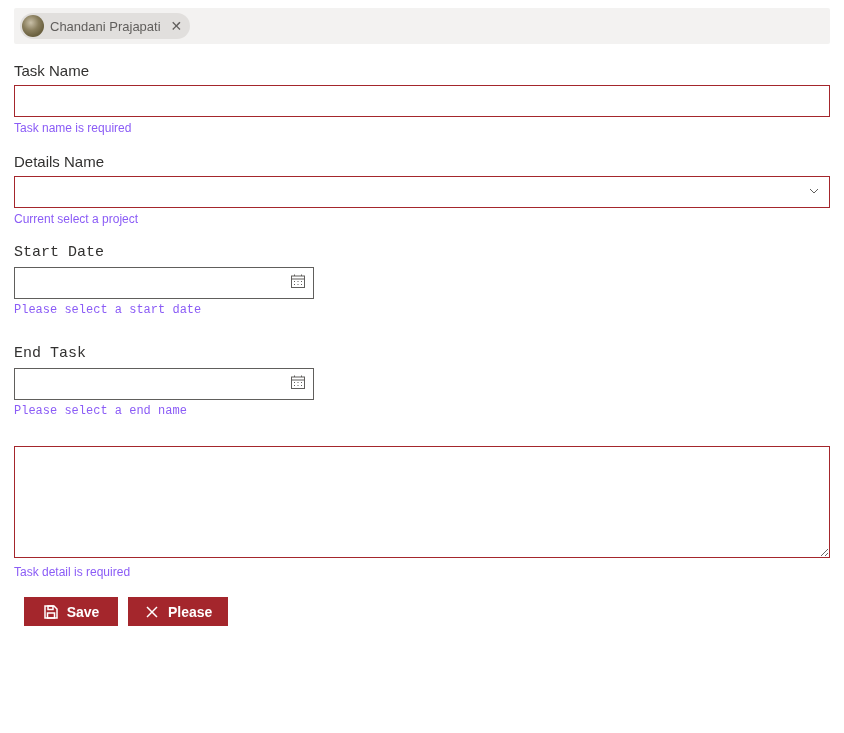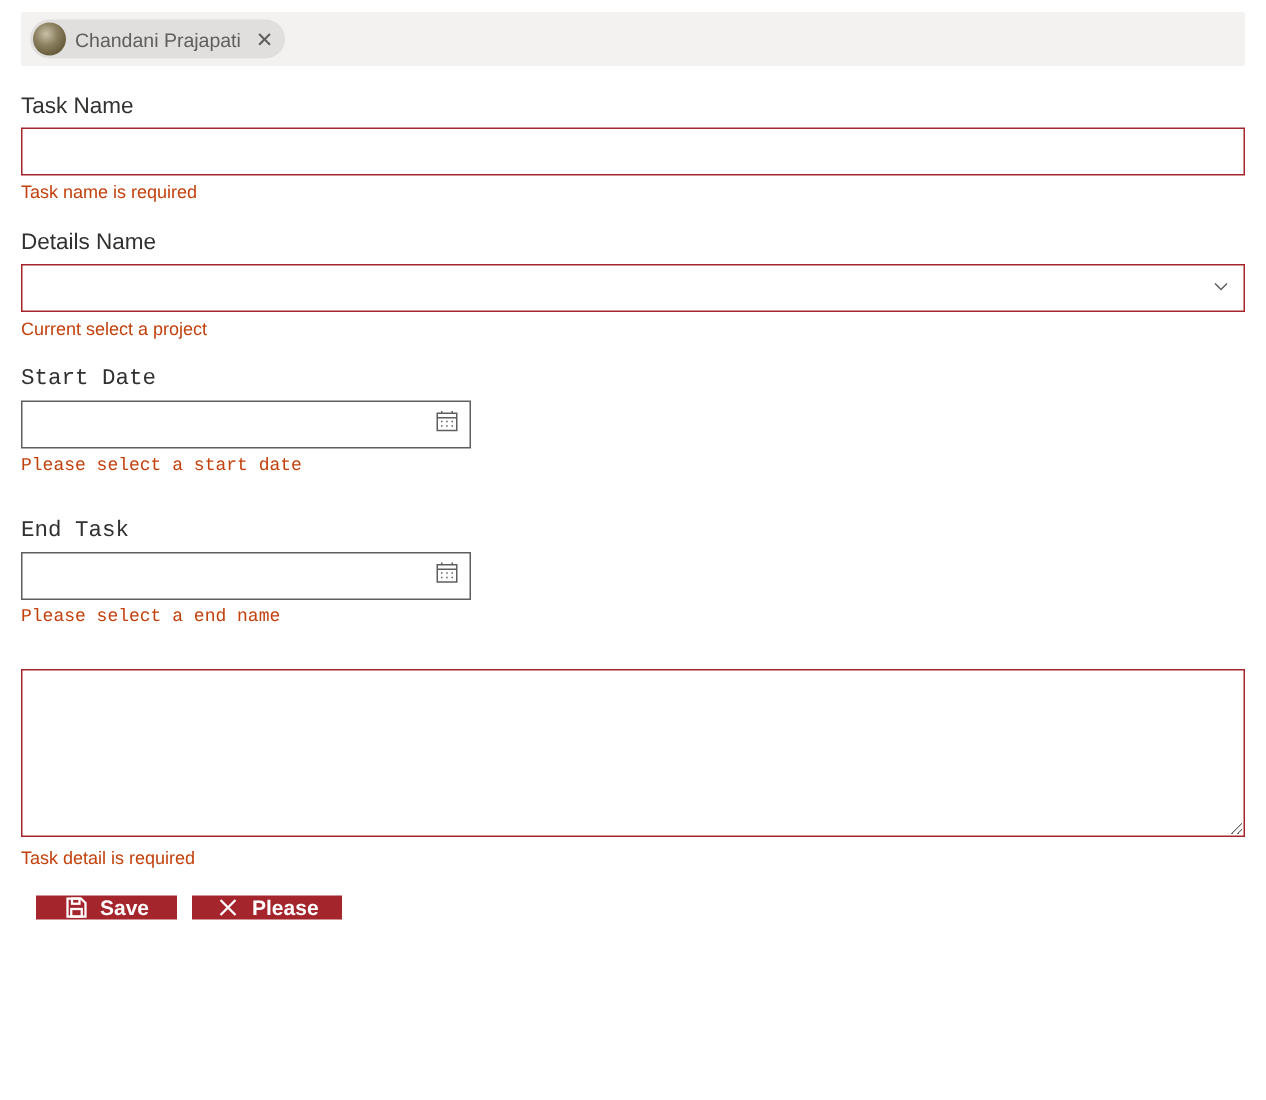--- a/index.html
+++ b/index.html
@@ -59,21 +59,21 @@
       width: 100%;
       height: 32px;
       border: 1px solid #a4262c;
       padding: 4px 8px;
       font-family: inherit;
       font-size: 14px;
       outline: none;
       background: #fff;
     }
     .error-msg {
-      color: #c2410c;
+      color: #8b5cf6;
       font-size: 12px;
       margin-top: 4px;
     }
     .select-wrapper {
       position: relative;
       width: 100%;
     }
     .select-input {
       width: 100%;
       height: 32px;
@@ -146,21 +146,21 @@
       padding-left: 10px;
     }
     .btn {
       display: inline-flex;
       align-items: center;
       justify-content: center;
       gap: 8px;
       background: #a4262c;
       color: #fff;
       border: none;
-      height: 16px;
+      height: 29px;
       padding: 0 16px;
       font-family: inherit;
       font-size: 14px;
       font-weight: 600;
       cursor: pointer;
       min-width: 94px;
     }
     .btn svg {
       width: 16px;
       height: 16px;

